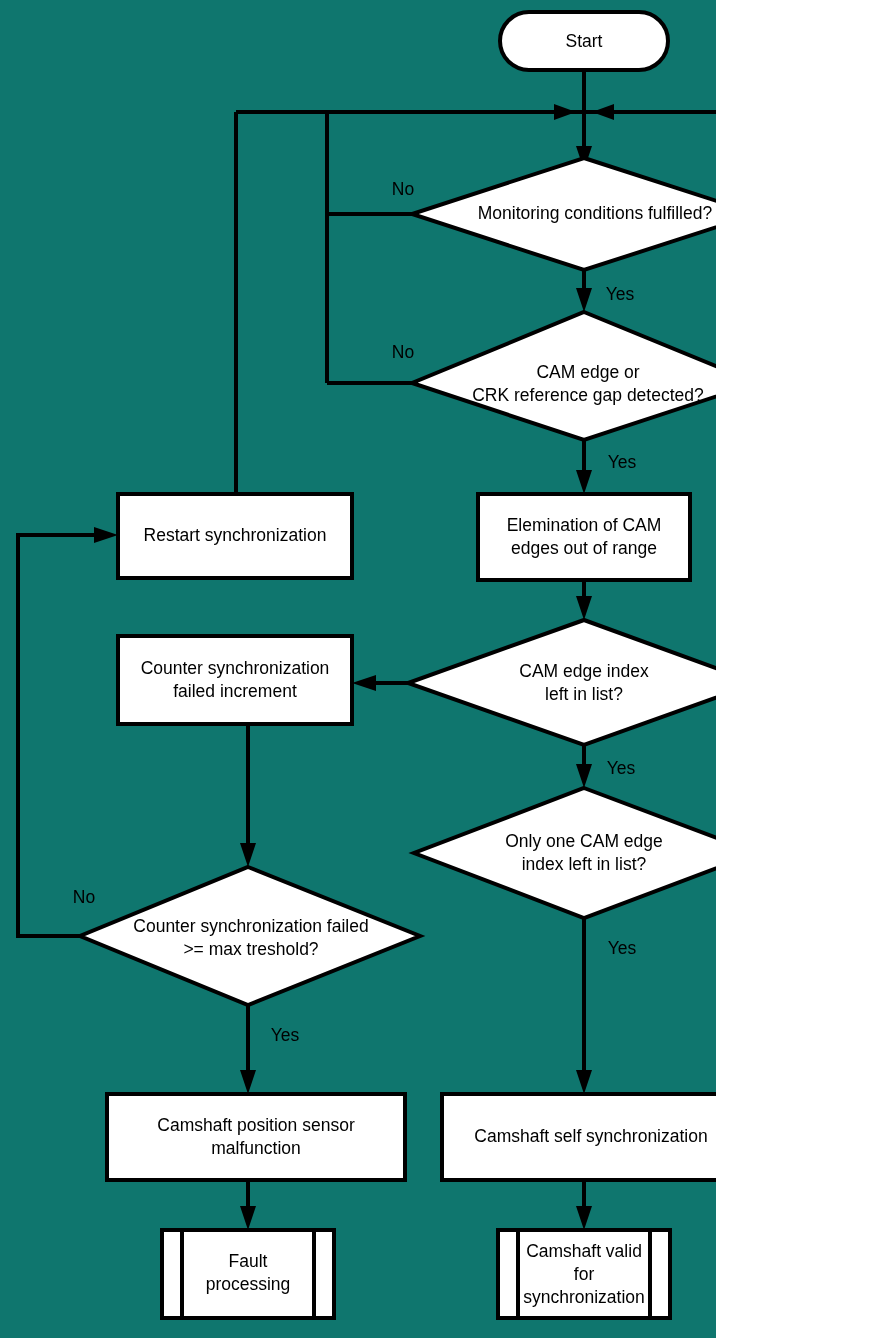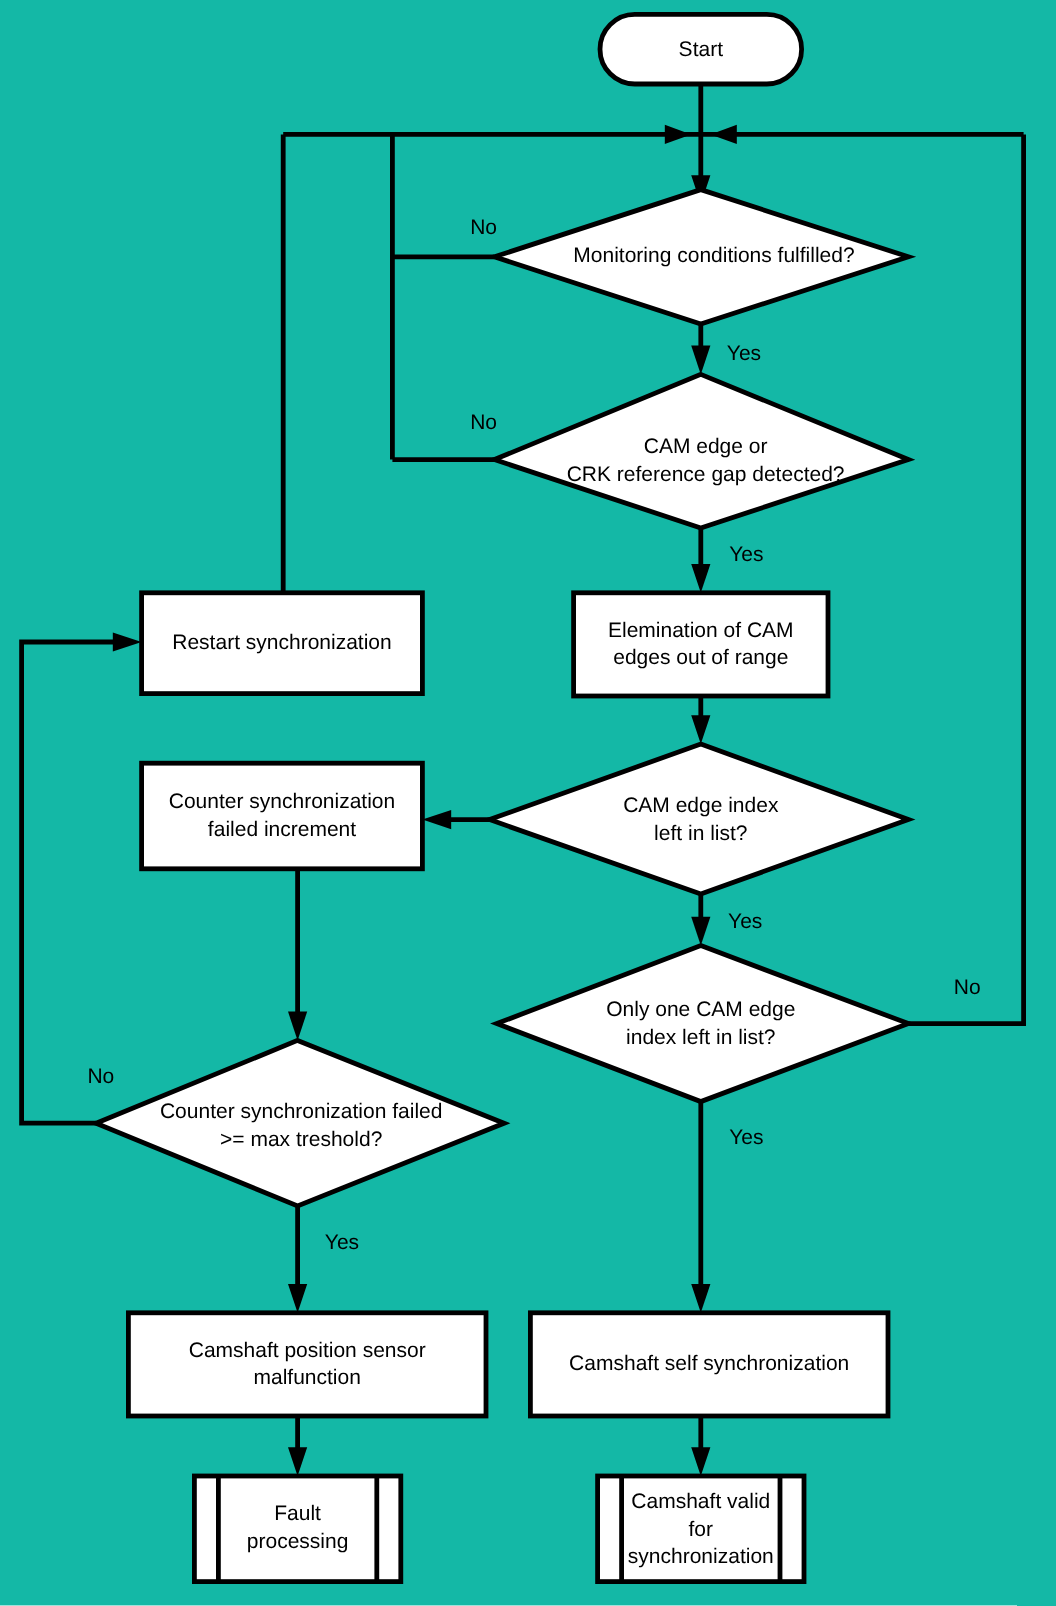--- a/index.html
+++ b/index.html
@@ -5,23 +5,23 @@
   html, body {
     margin: 0;
     padding: 0;
     background: #ffffff;
   }
   body {
     font-family: "Liberation Sans", sans-serif;
   }
   #flowchart-root {
     position: relative;
-    width: 880px;
+    width: 716px;
     height: 1338px;
-    background: #14b8a6;
+    background: #0f766e;
     overflow: hidden;
   }
   svg.flow {
     display: block;
     width: 880px;
     height: 1338px;
   }
   .shape-outline {
     fill: #ffffff;
     stroke: #000000;

